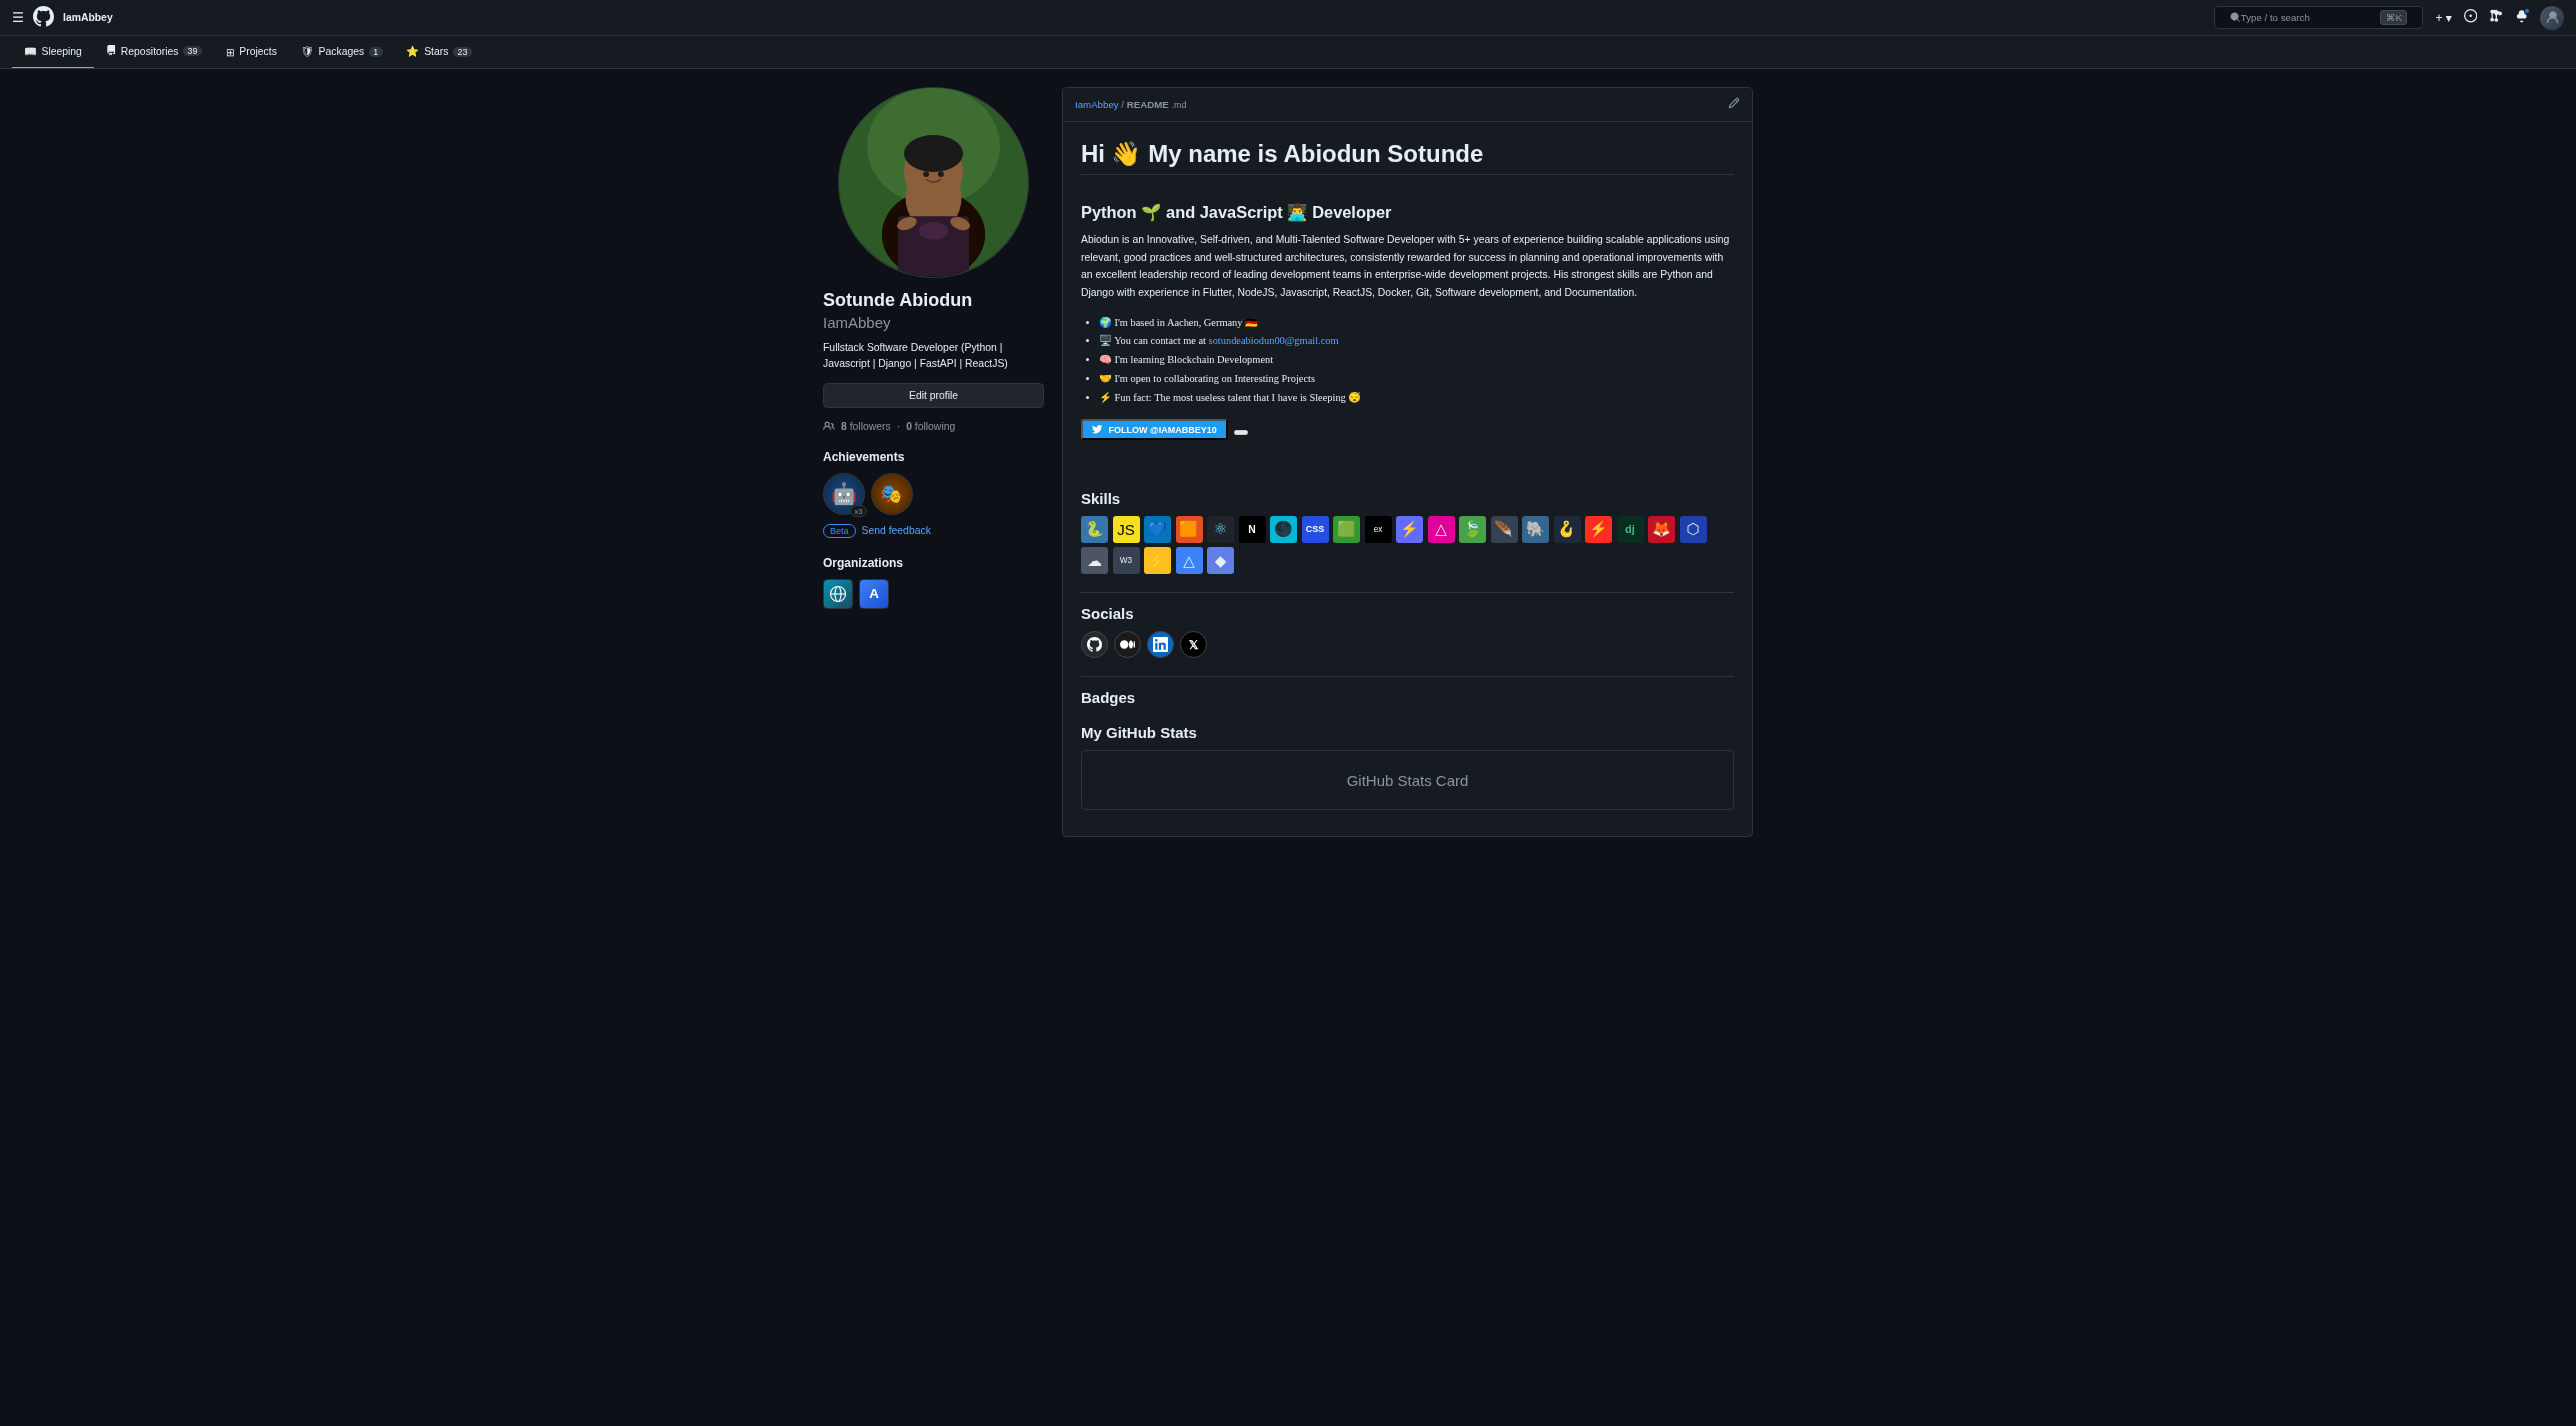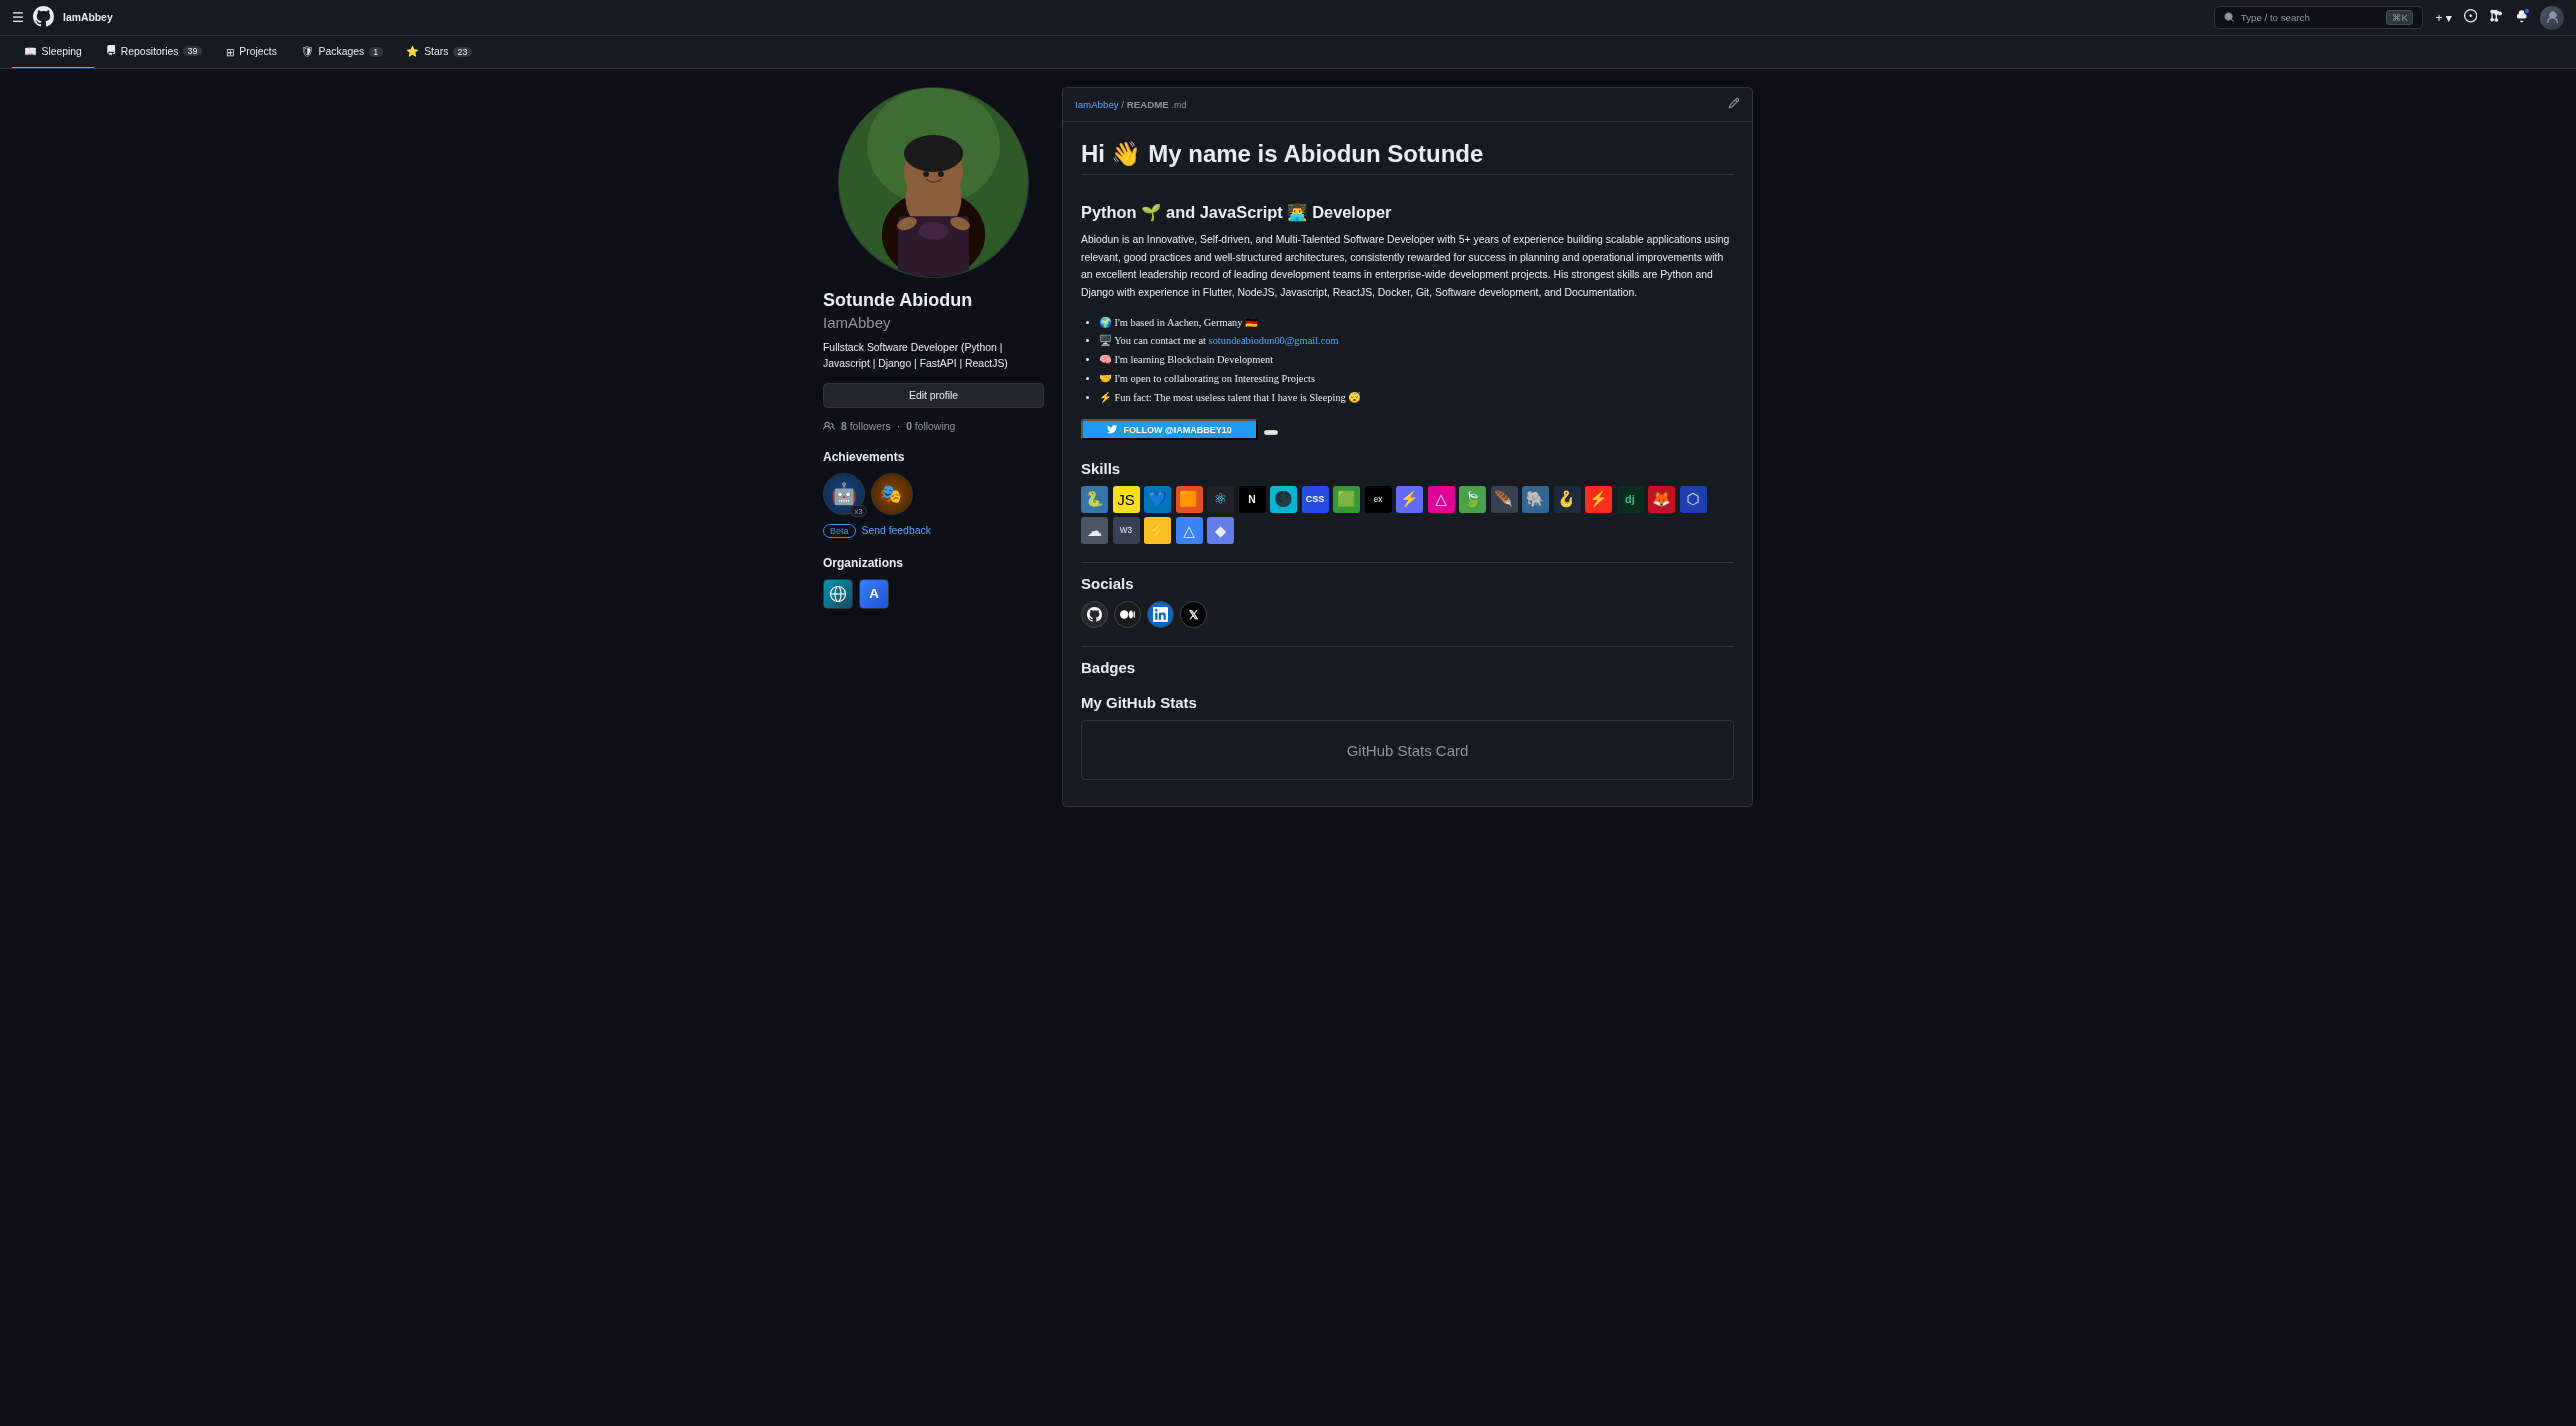--- a/index.html
+++ b/index.html
@@ -44,22 +44,21 @@
       font-weight: 600;
       color: #e6edf3;
     }
     .search-bar {
       margin-left: auto;
       display: flex;
       align-items: center;
       background: #0d1117;
       border: 0.7px solid #30363d;
       border-radius: 4.5px;
-      padding: 3px 9px;
-      gap: 6px;
+      padding: 3px 15px;
       min-width: 209px;
       cursor: text;
     }
     .search-bar span {
       color: #8b949e;
       font-size: 9.7px;
     }
     .search-kbd {
       margin-left: auto;
       background: #30363d;
@@ -365,26 +364,26 @@
     .readme-list a {
       color: #58a6ff;
       text-decoration: none;
     }
     .twitter-follow {
       display: inline-flex;
       align-items: center;
       gap: 6px;
       background: #1d9bf0;
       border-radius: 3px;
-      padding: 3px 24px;
+      padding: 3px 9px;
       font-size: 9px;
       font-weight: 600;
       color: white;
       cursor: pointer;
-      margin-bottom: 2px;
+      margin-bottom: 32px;
     }
     .twitter-counter {
       display: inline-block;
       background: #e7e7e7;
       color: #555;
       border: 0.7px solid #ccc;
       border-radius: 2.2px;
       padding: 1.5px 6px;
       font-size: 9px;
       margin-left: 3px;

